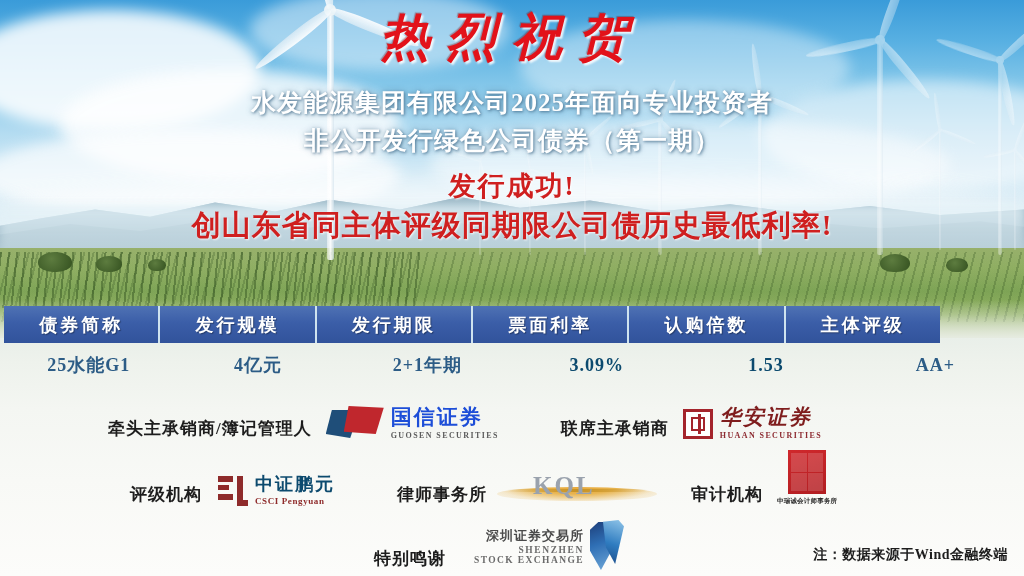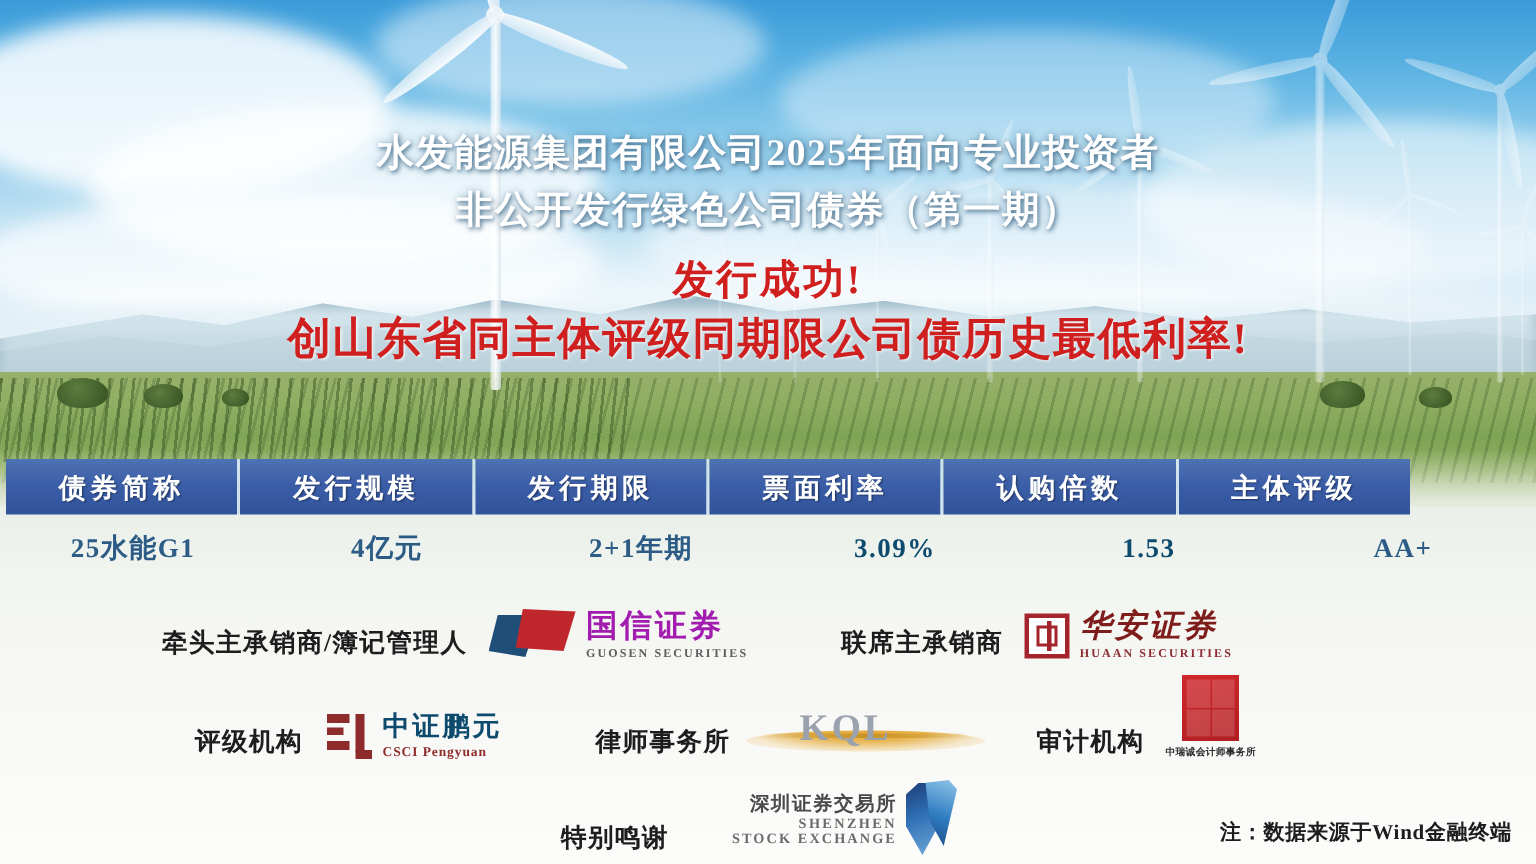--- a/index.html
+++ b/index.html
@@ -131,21 +131,21 @@
   .logo{display:flex;align-items:center;gap:7px;}
   .logo-txt-cn{font-size:21px;font-weight:bold;letter-spacing:2px;line-height:1;}
   .logo-txt-en{font-size:8px;font-weight:bold;letter-spacing:1.4px;line-height:1;}
 
   
   .guosen-mark{position:relative;width:58px;height:34px;}
   .guosen-mark .bl{position:absolute;left:0;top:4px;width:34px;height:28px;background:#1f4e79;
     clip-path:polygon(18% 0,100% 0,72% 100%,0 86%);}
   .guosen-mark .rd{position:absolute;left:18px;top:0;width:40px;height:28px;background:#c0272d;
     clip-path:polygon(12% 0,100% 6%,80% 100%,0 92%);}
-  .guosen-cn{color:#a21caf;}
+  .guosen-cn{color:#1d4ed8;}
   .guosen-en{color:#5c5c5c;}
 
   
   .huaan-mark{width:30px;height:30px;border:3px solid #a4242c;position:relative;background:#fff;}
   .huaan-mark::before{content:"";position:absolute;left:5px;top:5px;right:5px;bottom:5px;border:2px solid #a4242c;}
   .huaan-mark::after{content:"";position:absolute;left:12px;top:2px;width:3px;bottom:2px;background:#a4242c;}
   .huaan-cn{color:#7f1d1d;font-style:italic;}
   .huaan-en{color:#8d2b31;}
 
   
@@ -285,20 +285,21 @@
         <div class="turbine" style="left: 530px; top: 170px; opacity: 0.24;">
           <div class="mast" style="width: 2px; height: 85px; left: -1px; top: 0px;"></div>
           <div class="hub" style="width: 4px; height: 4px; left: -2px; top: -2px;"></div>
           <div class="blade" style="width: 3px; height: 24.7px; left: -1.5px; top: -24.7px; transform: rotate(-8deg);"></div>
           <div class="blade" style="width: 3px; height: 24.7px; left: -1.5px; top: -24.7px; transform: rotate(112deg);"></div>
           <div class="blade" style="width: 3px; height: 24.7px; left: -1.5px; top: -24.7px; transform: rotate(232deg);"></div>
         </div>
       </div>
   </div>
 
+  <div class="headline">热烈祝贺</div>
   <div class="subtitle">
     <div>水发能源集团有限公司2025年面向专业投资者</div>
     <div>非公开发行绿色公司债券（第一期）</div>
   </div>
   <div class="succ1">发行成功!</div>
   <div class="succ2">创山东省同主体评级同期限公司债历史最低利率!</div>
 
   <div class="panel"></div>
 
   <div class="thead" id="thead">
@@ -374,21 +375,21 @@
           <i></i>
           <i></i>
         </div>
       <div class="seal-cap">中瑞诚会计师事务所</div>
     </div>
   </div>
 
   <div class="lrow lrow3">
     <div style="width:374px"></div>
     <div class="llabel">特别鸣谢</div>
-    <div class="szse" style="margin-left:42px">
+    <div class="szse" style="margin-left:28px">
       <div class="szse-txt">
         <div class="szse-cn">深圳证券交易所</div>
         <div class="szse-en1">SHENZHEN</div>
         <div class="szse-en2">STOCK EXCHANGE</div>
       </div>
       <div class="szse-mark">
           <div class="p1"></div>
           <div class="p2"></div>
         </div>
     </div>

